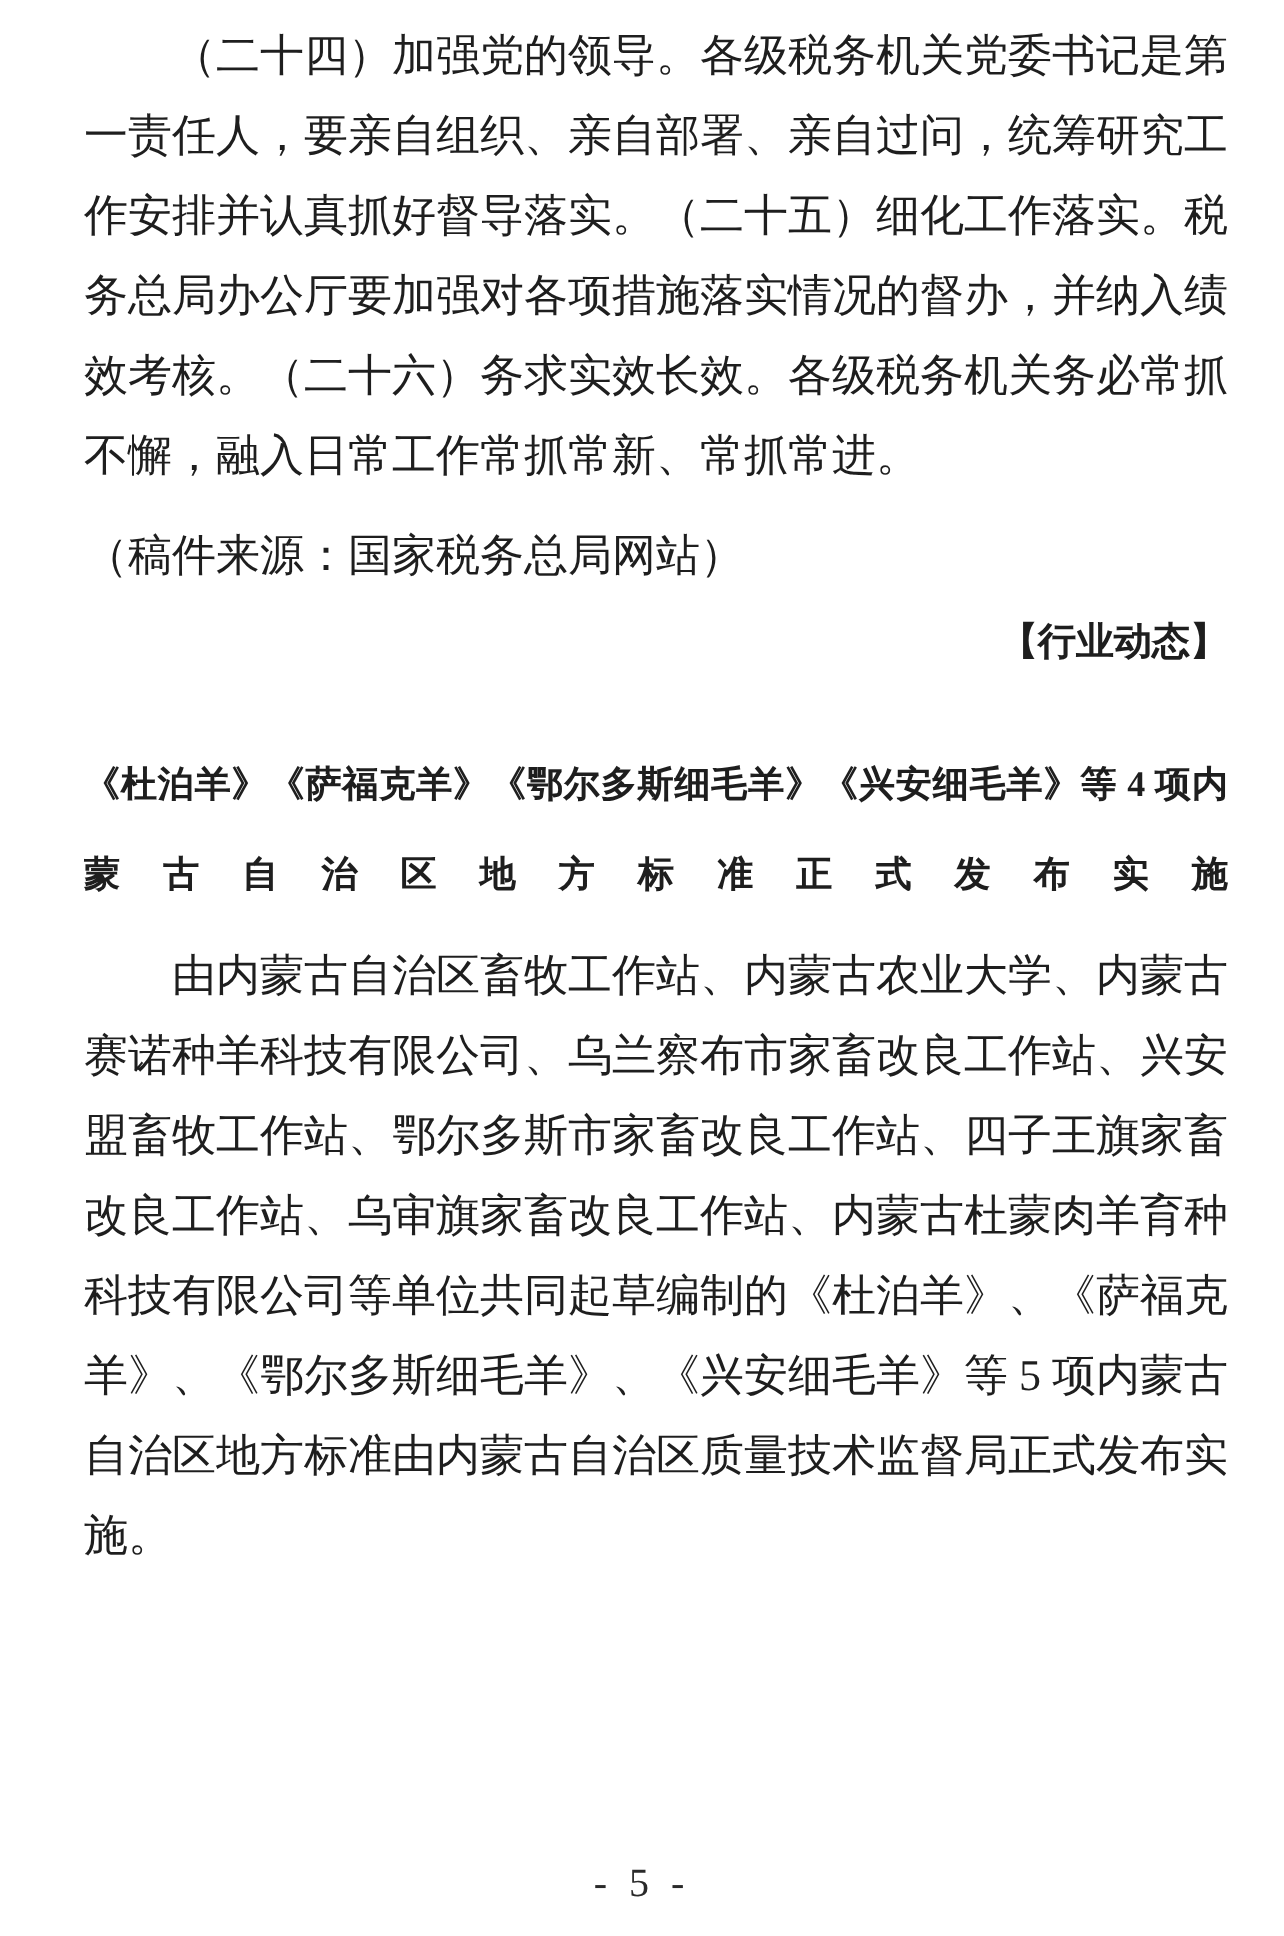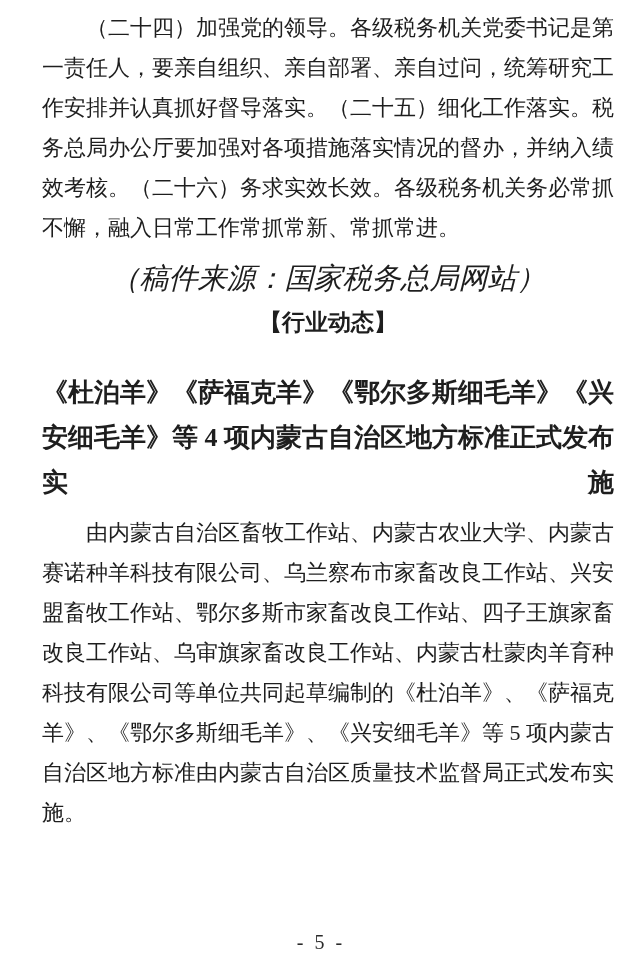--- a/index.html
+++ b/index.html
@@ -27,36 +27,35 @@
     font-size: 22px;
     line-height: 40px;
     text-align: justify;
     text-justify: inter-character;
     text-indent: 2em;
     font-weight: 400;
     letter-spacing: 0;
   }
   .source-line {
     margin: 10px 0 0 0;
-    font-size: 29px;
+    font-size: 22px;
     line-height: 40px;
-    text-align: center;
-    font-style: italic;
+    text-align: left;
   }
   .section-heading {
     margin: 4px 0 0 0;
     font-family: "Liberation Sans", "DejaVu Sans", sans-serif;
-    font-size: 23px;
+    font-size: 19px;
     font-weight: bold;
     line-height: 40px;
-    text-align: center;
+    text-align: right;
   }
   .article-title {
     margin: 28px 0 8px 0;
-    font-size: 26px;
+    font-size: 18px;
     font-weight: bold;
     line-height: 45px;
     text-align: justify;
     text-align-last: justify;
     text-justify: inter-character;
   }
   .page-number {
     position: absolute;
     left: 0;
     right: 0;

